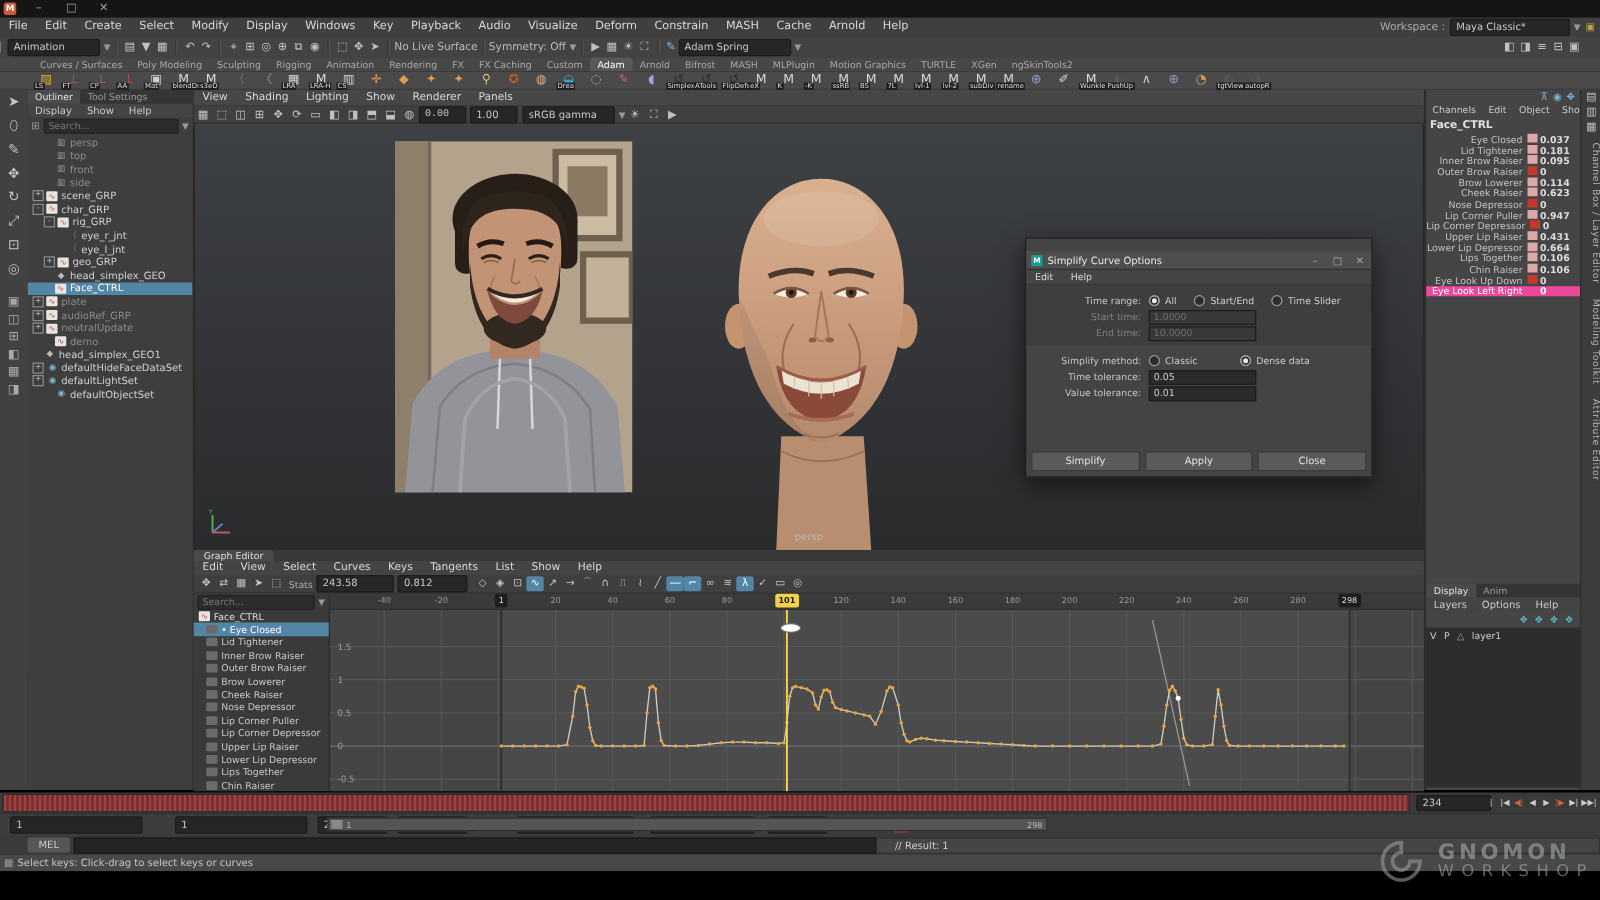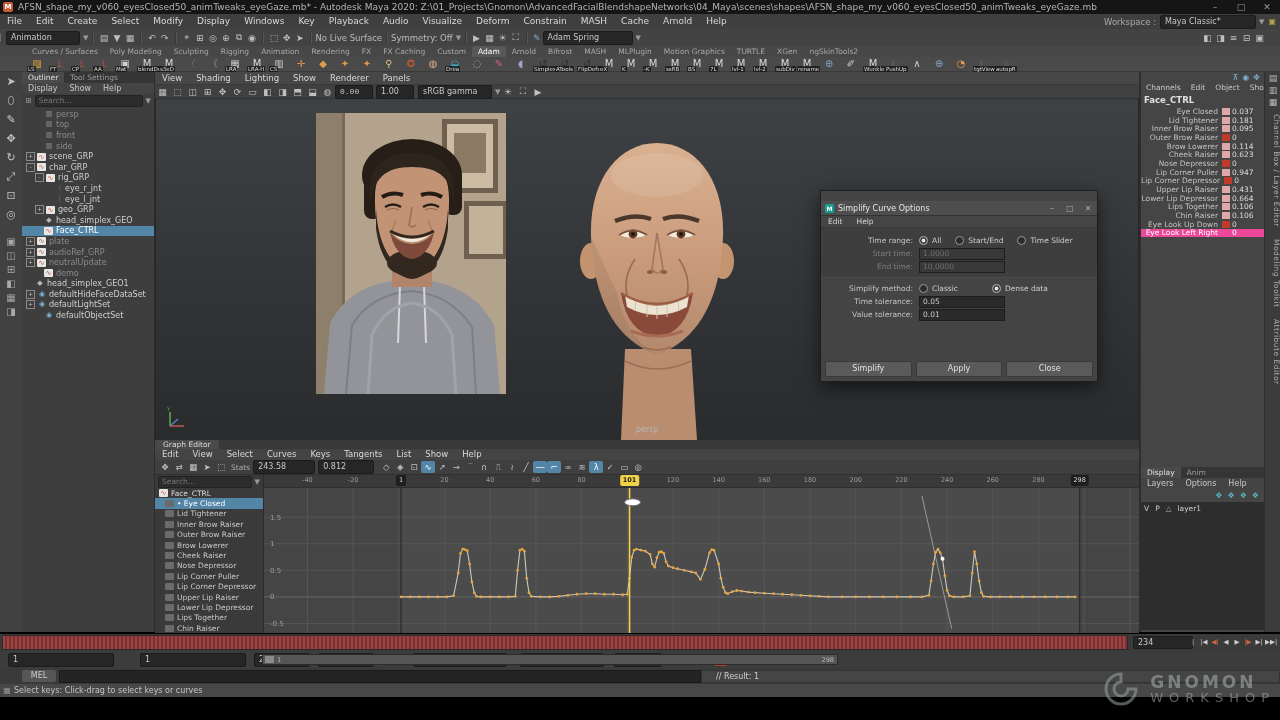--- a/index.html
+++ b/index.html
@@ -61,21 +61,21 @@
   #vcanvas{position:relative;height:341px;background:linear-gradient(#3e4144 2%, #323437 55%, #292b2d);overflow:hidden;border:1px solid #262626;border-top:none;}
   #persp-label{position:absolute;left:0;right:0;bottom:6px;text-align:center;font-size:8px;color:#b8b8b8;}
   
   #channelbox{left:1140px;top:72px;width:124px;height:560px;background:#454545;border-left:1px solid #2f2f2f;box-sizing:border-box;font-size:7.5px;}
   #cb-top-icons{display:flex;justify-content:flex-end;gap:4px;height:10px;align-items:center;padding-right:4px;}
   #cb-menus{display:flex;height:11px;color:#c8c8c8;}
   .cb-menu{padding:0 5px;line-height:11px;}
   #cb-node{font-size:8.5px;color:#e0e0e0;padding:2px 3px;font-weight:bold;}
   .cbrow{display:flex;align-items:center;height:8.7px;padding-right:2px;}
   .cbrow .nm{flex:1;text-align:right;color:#c2c2c2;padding-right:4px;white-space:nowrap;}
-  .cbrow .vl{width:40px;display:flex;align-items:center;color:#ddd;}
+  .cbrow .vl{width:40px;display:flex;align-items:flex-start;color:#ddd;font-weight:bold;}
   .vchip{width:8px;height:7px;margin-right:2px;flex:none;}
   .cbrow.selected{background:#ec4899;}
   .cbrow.selected .nm,.cbrow.selected .vl{color:#fff;}
   #cb-outputs{padding:4px 3px;color:#d6d6d6;}
   #cb-outputs .hdr{font-weight:bold;font-size:8px;margin-bottom:1px;}
   #cb-outputs div.o{line-height:9.5px;white-space:nowrap;}
   #layerpanel{position:absolute;left:0;top:395px;width:100%;}
   #layer-list{background:#2d2d2d;height:128px;margin-top:1px;}
   .layerrow{display:flex;align-items:center;height:12px;color:#ccc;font-size:7.5px;padding:0 3px;gap:6px;}
   
@@ -147,21 +147,20 @@
   #watermark{left:1020px;top:662px;width:255px;height:54px;z-index:60;opacity:.55;color:#aab2b2;pointer-events:none;display:flex;align-items:center;justify-content:flex-end;gap:8px;}
   #wm-text{text-align:left;}
   #wm-l1{font-size:17px;letter-spacing:3px;font-weight:bold;line-height:18px;}
   #wm-l2{font-size:13px;letter-spacing:6px;line-height:14px;}
 </style>
 </head>
 <body>
 
 <div id="titlebar" class="abs row">
   <span class="mico">M</span>
-  <span class="grow" style="white-space:nowrap;overflow:hidden;">AFSN_shape_my_v060_eyesClosed50_animTweaks_eyeGaze.mb* - Autodesk Maya 2020: Z:\01_Projects\Gnomon\AdvancedFacialBlendshapeNetworks\04_Maya\scenes\shapes\AFSN_shape_my_v060_eyesClosed50_animTweaks_eyeGaze.mb</span>
   <span class="wbtn">–</span>
   <span class="wbtn">□</span>
   <span class="wbtn">✕</span>
 </div>
 
 <div id="menubar" class="abs row">
   <div id="menubar-items" class="row">
       <div class="menu-item" style="display: inline-block;">File</div>
       <div class="menu-item" style="display: inline-block;">Edit</div>
       <div class="menu-item" style="display: inline-block;">Create</div>

